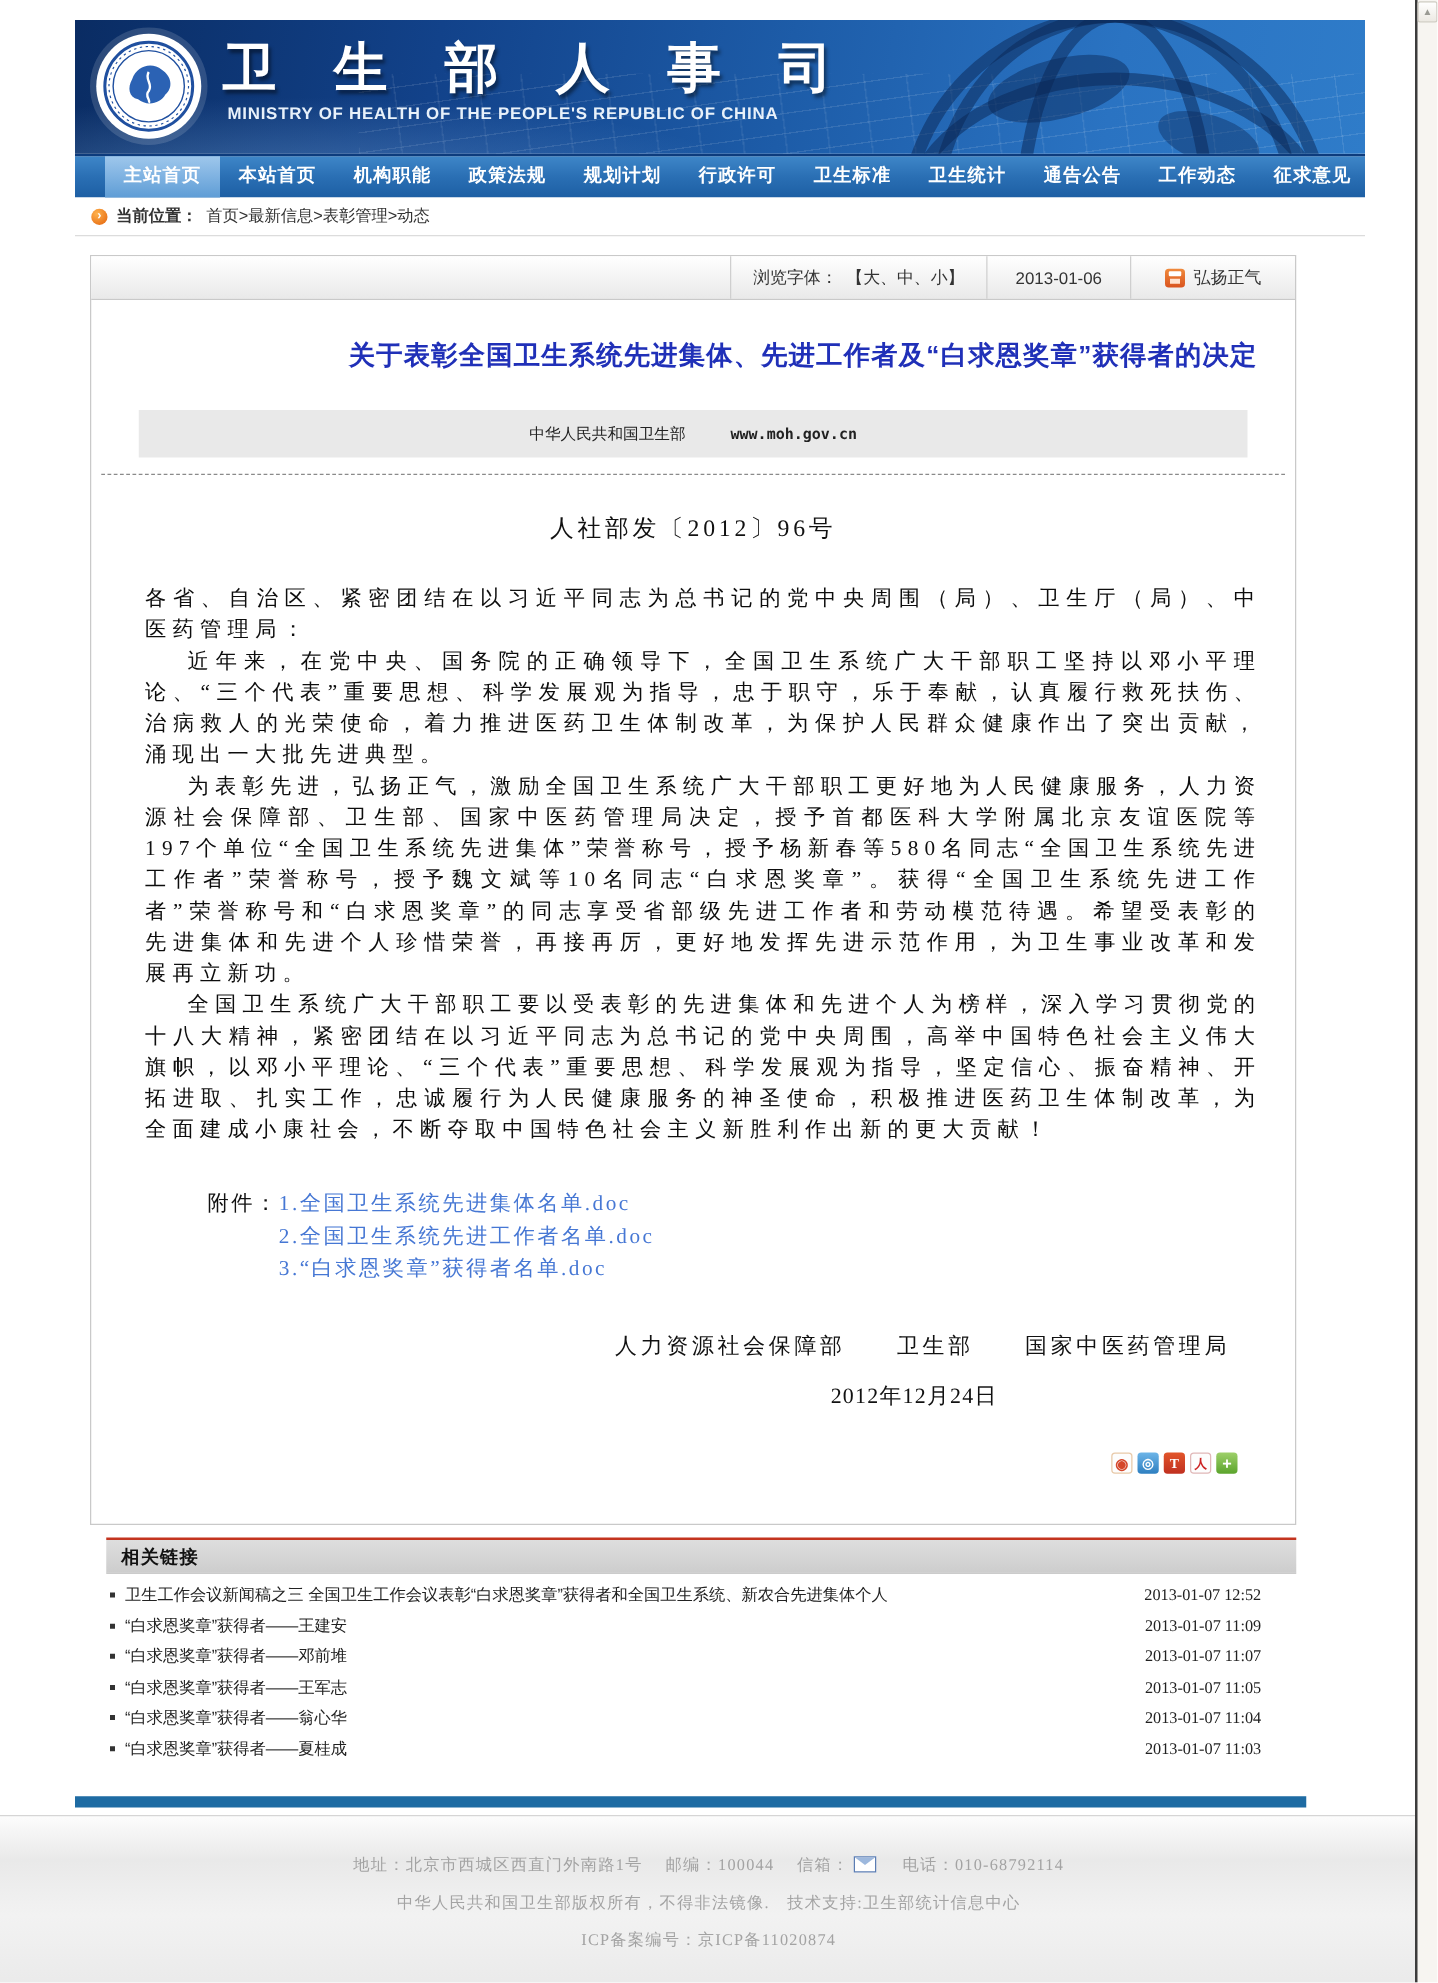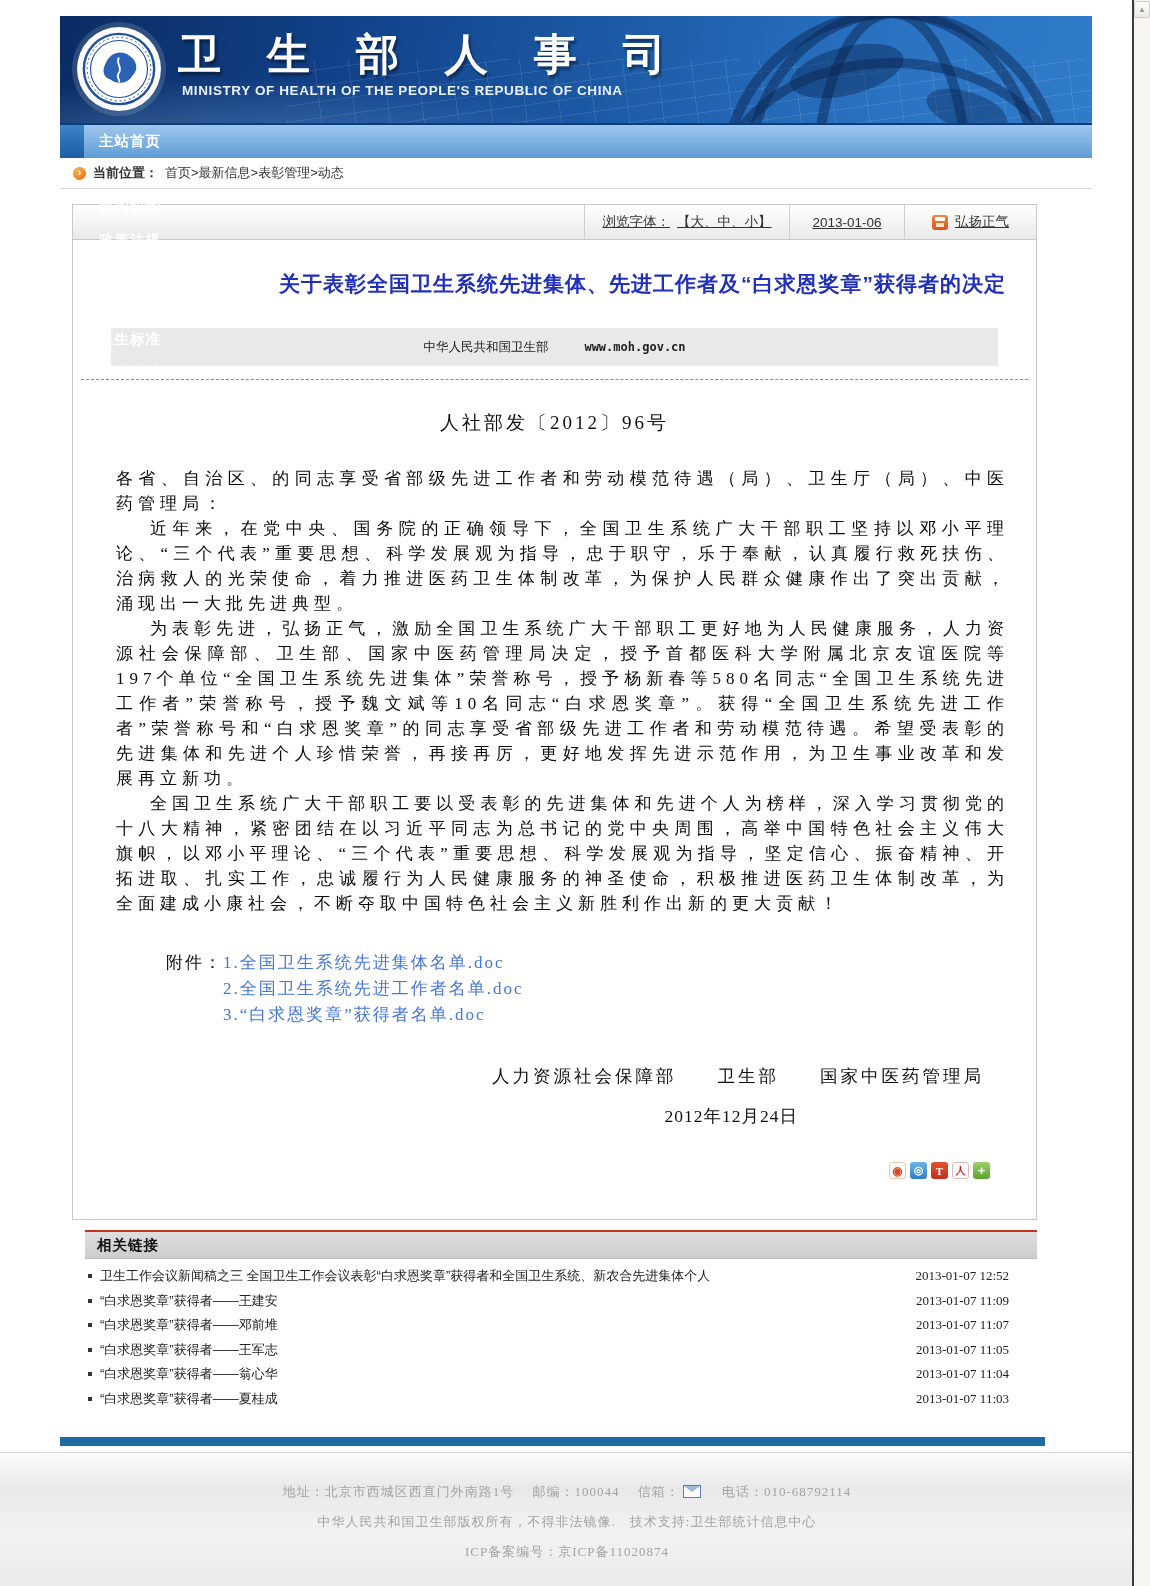--- a/index.html
+++ b/index.html
@@ -25,39 +25,39 @@
     background:radial-gradient(ellipse at 30% 100%, rgba(130,180,230,0.45), transparent 70%); }
   .globe { position:absolute; right:0; top:0; }
   .logo { position:absolute; left:17px; top:11px; width:84px; height:84px; border-radius:50%;
     background:#fff; box-shadow:0 0 0 5px rgba(255,255,255,0.14); display:flex; align-items:center; justify-content:center; }
   .site-title { position:absolute; left:118px; top:10px; color:#fff; font-size:43px; font-weight:bold;
     letter-spacing:17px; white-space:nowrap; text-shadow:2px 3px 3px rgba(0,0,0,0.45); }
   .site-sub { position:absolute; left:122px; top:67px; color:#e8f1fa; font-size:13.5px; font-weight:bold; letter-spacing:0.6px; }
 
   
   .nav { height:35px; background:linear-gradient(180deg,#3e86c8 0%,#2a6fb4 50%,#1d5fa4 100%);
-    border-top:2px solid #0d3c7d; display:flex; align-items:stretch; padding-left:24px;flex-direction:column; }
+    border-top:2px solid #0d3c7d; display:flex; align-items:stretch; padding-left:24px; }
   .nav-item { color:#fff; font-size:14.5px; font-weight:bold; line-height:33px; padding:0 15px;
     cursor:pointer; letter-spacing:1px; white-space:nowrap; }
   .nav-item.active { background:linear-gradient(180deg,#9ec7ec 0%,#5f9dd6 100%); }
 
   
   .breadcrumb { height:31px; display:flex; align-items:center; gap:7px; padding-left:13px;
     border-bottom:1px solid #dcdcdc; font-size:13px; color:#333; background:#fff; }
   .crumb-icon { width:13px; height:13px; border-radius:50%; flex:0 0 13px;
     background:radial-gradient(circle at 35% 30%, #ffb24d, #e2610a);
     color:#fff; font-size:10px; line-height:12px; text-align:center; font-weight:bold; }
   .crumb-label { font-weight:bold; }
 
   
   .article-box { margin:15px 55px 0 12px; border:1px solid #c9c9c9; background:#fff;
     padding-bottom:22px; min-height:1016px; }
   .toolbar { height:35px; background:linear-gradient(180deg,#ffffff,#e9e9e9);
     border-bottom:1px solid #c9c9c9; display:flex; justify-content:flex-end; align-items:stretch;
-    font-size:13.5px; color:#333;text-decoration:underline; }
+    font-size:13.5px; color:#333; }
   .tb-cell { display:flex; align-items:center; justify-content:center; border-left:1px solid #cfcfcf; gap:7px; }
   .tb-font { width:205px; } .tb-date { width:115px; } .tb-print { width:132px; cursor:pointer; }
   .print-icon { width:16px; height:15px; background:linear-gradient(180deg,#f08a3c,#d9531e);
     border-radius:3px; position:relative; flex:0 0 16px; }
   .print-icon::before { content:""; position:absolute; left:3px; top:2px; width:10px; height:4px; background:#fff; border-radius:1px; }
   .print-icon::after  { content:""; position:absolute; left:4px; top:8px; width:8px;  height:4px; background:#ffe3d0; }
 
   .article-title { margin:30px 30px 0; text-align:right; color:#2030b8; font-size:21px;
     font-weight:bold; letter-spacing:1px; }
   .source-bar { margin:30px 38px 0; height:38px; background:#e9e9e9; display:flex; align-items:center;
@@ -207,21 +207,21 @@
         <span>中华人民共和国卫生部</span>
         <span class="source-url">www.moh.gov.cn</span>
       </div>
 
       <div class="dashed-sep"></div>
 
       <div class="doc-number">人社部发〔2012〕96号</div>
 
       <div class="body-text">
 
-          <p>各省、自治区、的同志享受省部级先进工作者和劳动模范待遇（局）、卫生厅（局）、中医药管理局：</p>
+          <p>各省、自治区、紧密团结在以习近平同志为总书记的党中央周围（局）、卫生厅（局）、中医药管理局：</p>
 
           <p class="indent">近年来，在党中央、国务院的正确领导下，全国卫生系统广大干部职工坚持以邓小平理论、“三个代表”重要思想、科学发展观为指导，忠于职守，乐于奉献，认真履行救死扶伤、治病救人的光荣使命，着力推进医药卫生体制改革，为保护人民群众健康作出了突出贡献，涌现出一大批先进典型。</p>
 
           <p class="indent">为表彰先进，弘扬正气，激励全国卫生系统广大干部职工更好地为人民健康服务，人力资源社会保障部、卫生部、国家中医药管理局决定，授予首都医科大学附属北京友谊医院等197个单位“全国卫生系统先进集体”荣誉称号，授予杨新春等580名同志“全国卫生系统先进工作者”荣誉称号，授予魏文斌等10名同志“白求恩奖章”。获得“全国卫生系统先进工作者”荣誉称号和“白求恩奖章”的同志享受省部级先进工作者和劳动模范待遇。希望受表彰的先进集体和先进个人珍惜荣誉，再接再厉，更好地发挥先进示范作用，为卫生事业改革和发展再立新功。</p>
 
           <p class="indent">全国卫生系统广大干部职工要以受表彰的先进集体和先进个人为榜样，深入学习贯彻党的十八大精神，紧密团结在以习近平同志为总书记的党中央周围，高举中国特色社会主义伟大旗帜，以邓小平理论、“三个代表”重要思想、科学发展观为指导，坚定信心、振奋精神、开拓进取、扎实工作，忠诚履行为人民健康服务的神圣使命，积极推进医药卫生体制改革，为全面建成小康社会，不断夺取中国特色社会主义新胜利作出新的更大贡献！</p>
 
       </div>
 
       <div class="attachments">

